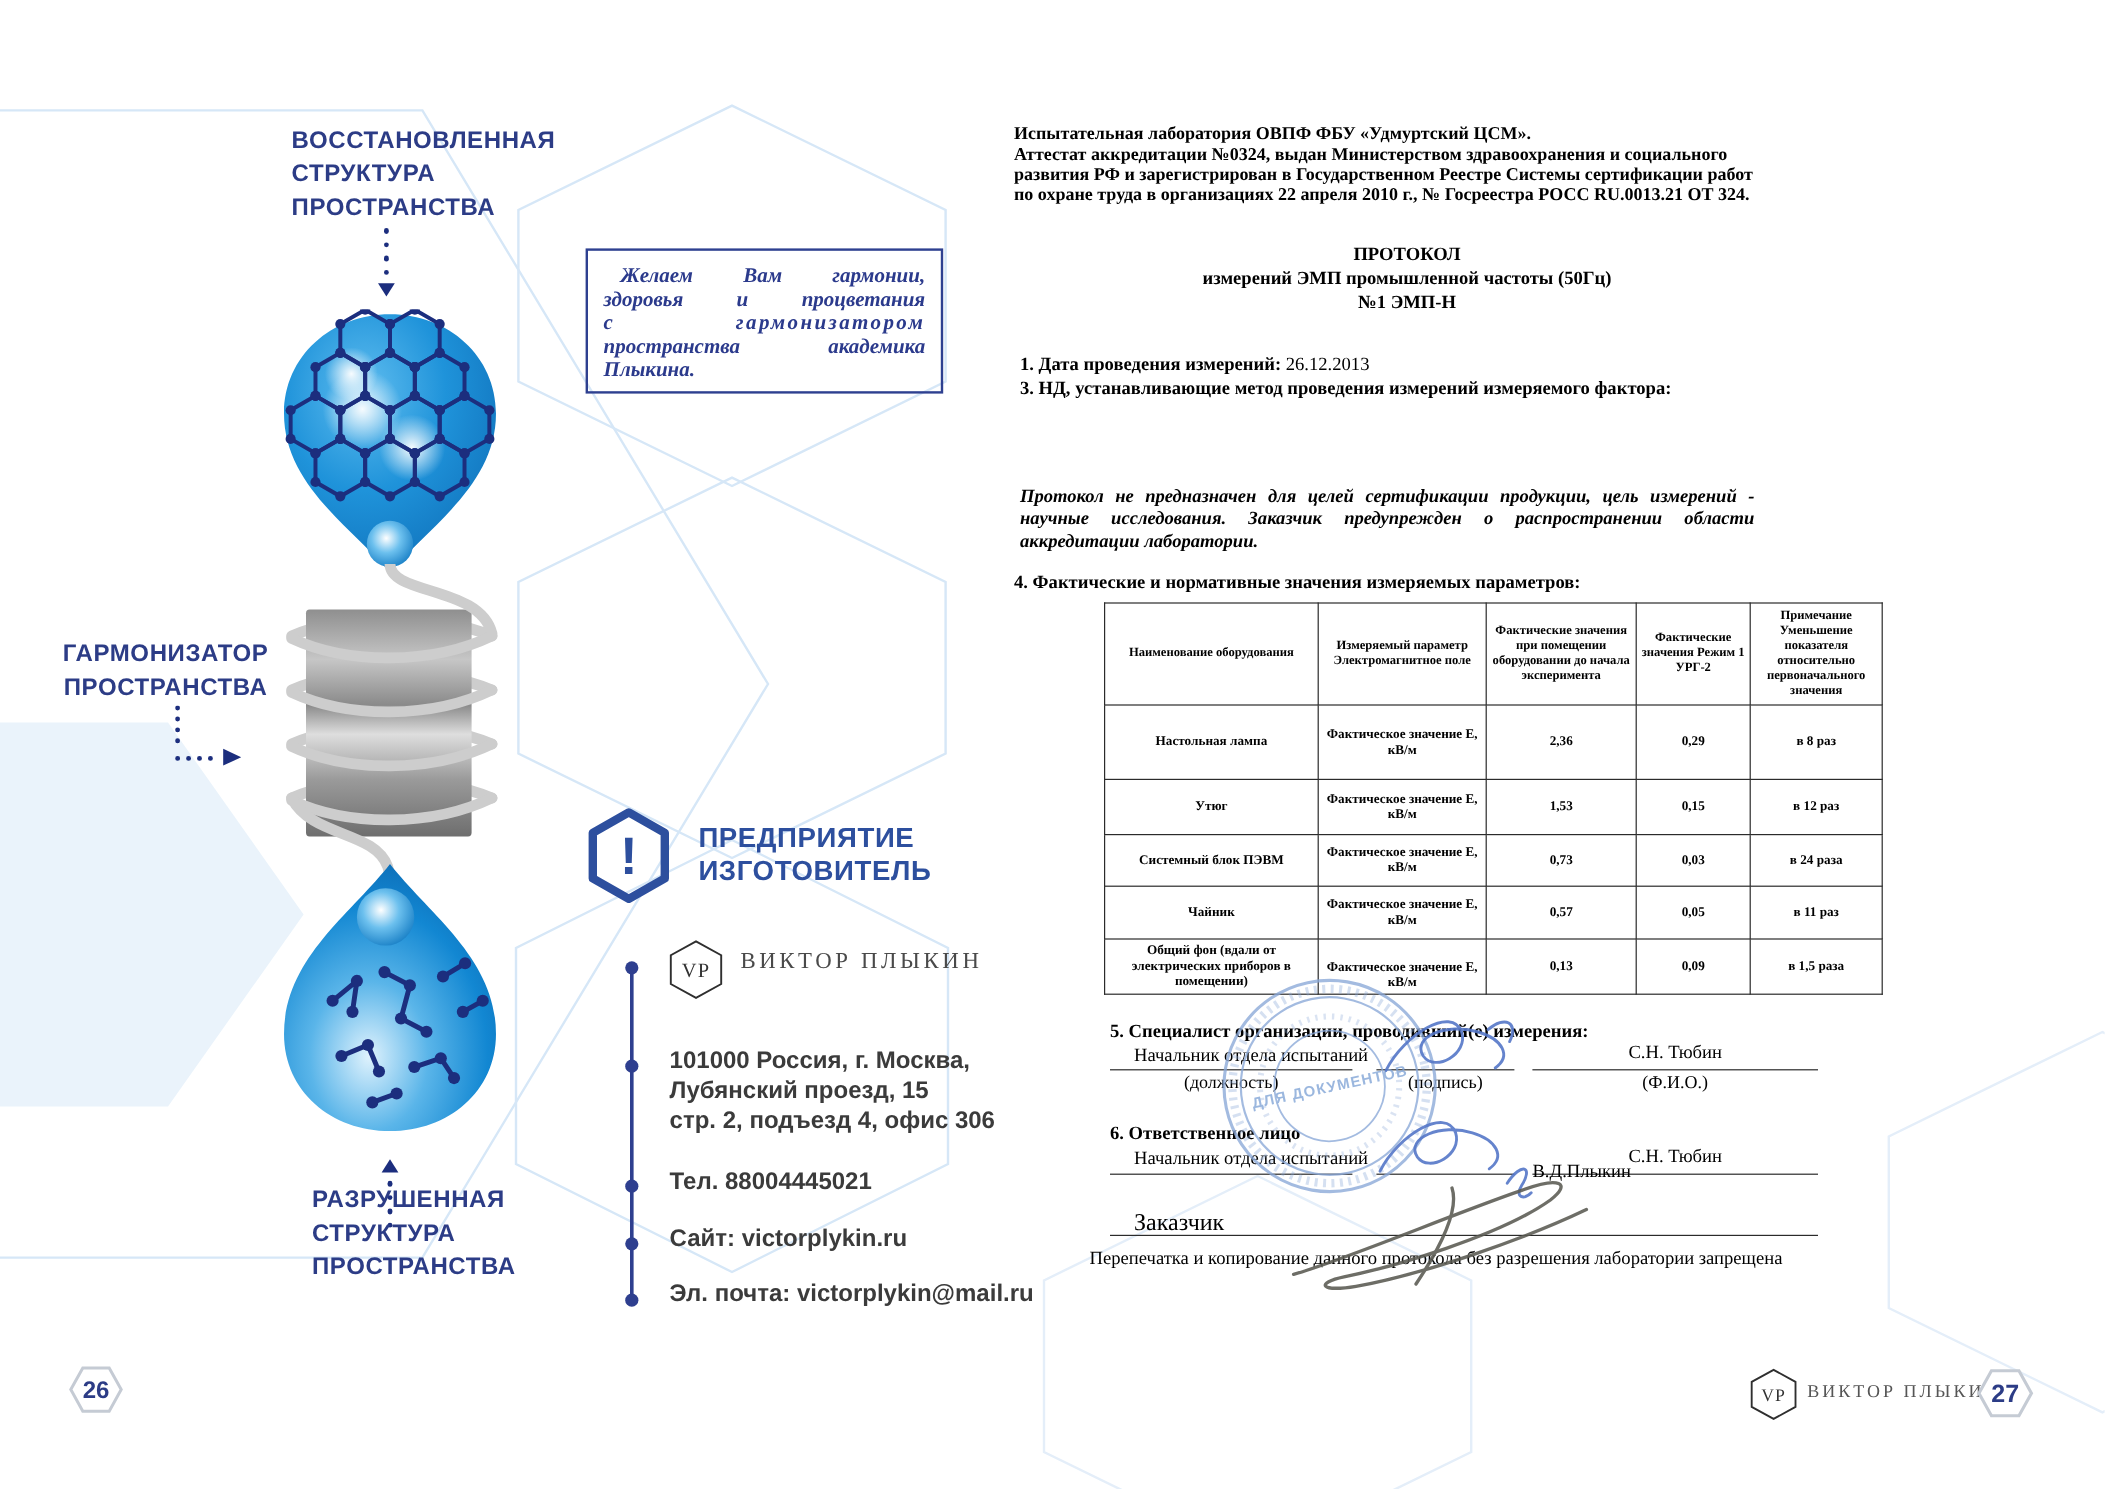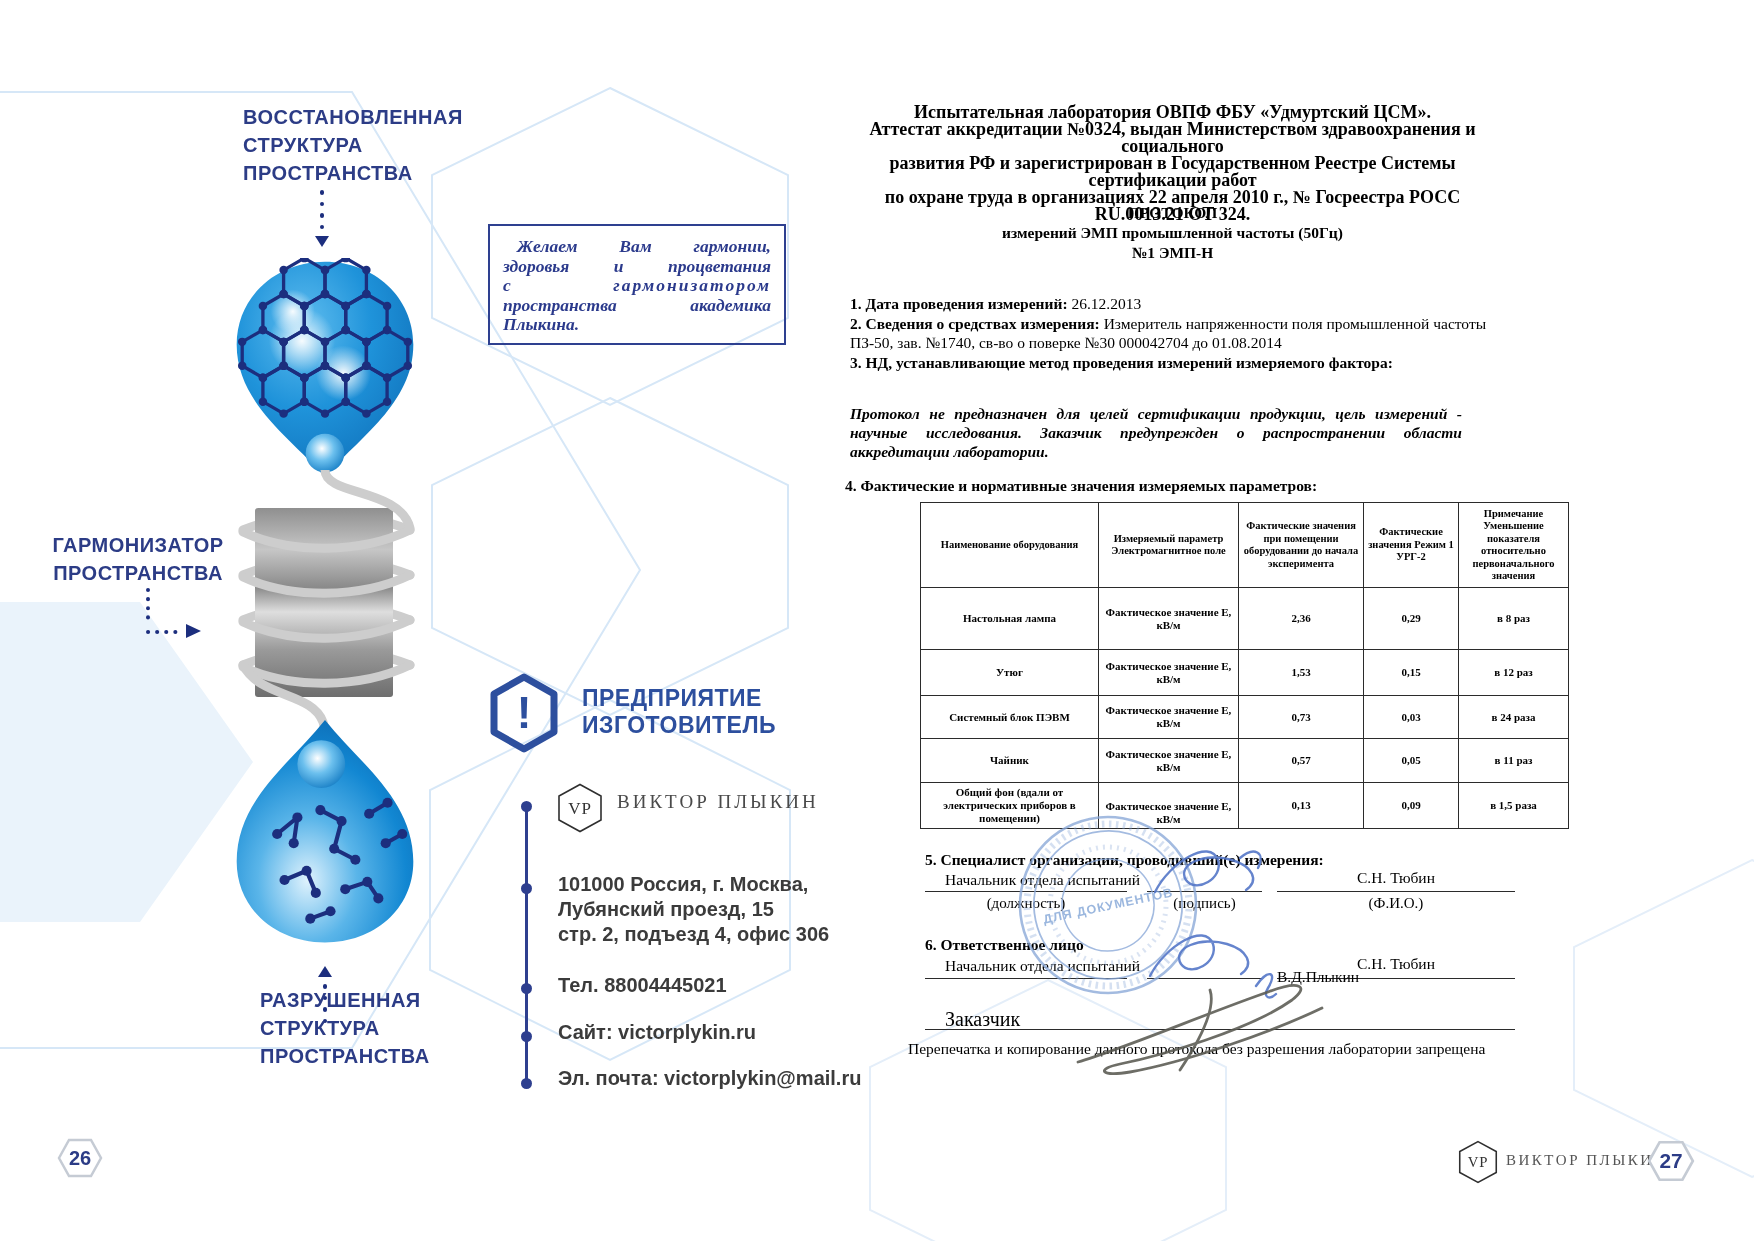--- a/index.html
+++ b/index.html
@@ -26,21 +26,21 @@
   .jl { text-align:justify; text-align-last:justify; }
 
   .man-heading { color:#2d4f9e; font-weight:bold; font-size:23px; line-height:27px; letter-spacing:0.5px; }
 
   .brand-name { font-family:"Liberation Serif", serif; color:#4a4a4a; font-size:19px; letter-spacing:3px; }
   .contact { color:#3b3b3b; font-weight:bold; font-size:20px; line-height:25px; }
   .tl-dot { position:absolute; width:11px; height:11px; border-radius:50%; background:#2e3f8f; }
 
   
   .doc { font-family:"Liberation Serif", serif; color:#000; }
-  .doc-head { font-weight:bold; font-size:18px; line-height:17px; text-align:center; }
+  .doc-head { font-weight:bold; font-size:15px; line-height:17px; }
   .doc-title { font-weight:bold; font-size:15.5px; line-height:20px; text-align:center; }
   .doc-body { font-size:15.5px; line-height:19.5px; }
   .disc { font-weight:bold; font-style:italic; font-size:15.5px; line-height:19px; text-align:justify; }
 
   table.meas { border-collapse:collapse; table-layout:fixed; width:648px; }
   table.meas th, table.meas td { border:1.5px solid #2b2b2b; font-family:"Liberation Serif", serif;
        font-weight:bold; text-align:center; vertical-align:middle; padding:2px 3px;margin-left:20px; }
   table.meas th { font-size:10.5px; line-height:12.5px; height:80px; }
   table.meas td { font-size:11px; line-height:13px; }
   tr.r1 td { height:57px; } tr.r2 td { height:41px; } tr.r3 td { height:38px; }
@@ -225,21 +225,21 @@
     <div>РАЗРУШЕННАЯ</div>
     <div>СТРУКТУРА</div>
     <div>ПРОСТРАНСТВА</div>
   </div>
 
   <svg class="abs" style="left:56px; top:1136px;" width="48" height="44" viewBox="0 0 48 44">
     <polygon points="3,22 13,4 35,4 45,22 35,40 13,40" fill="#ffffff" stroke="#c5cbd4" stroke-width="2.5"></polygon>
     <text class="pagenum-text" x="24" y="29" text-anchor="middle" font-size="20" font-weight="bold" fill="#2c3c86">26</text>
   </svg>
 
-  <div class="abs wishbox" style="left:488px; top:224px; width:268px;">
+  <div class="abs wishbox" style="left:488px; top:207px; width:268px;">
     <div class="jl" style="text-indent:14px;">Желаем Вам гармонии,</div>
     <div class="jl">здоровья и процветания</div>
     <div class="jl" style="letter-spacing:2px;">с гармонизатором</div>
     <div class="jl">пространства академика</div>
     <div>Плыкина.</div>
   </div>
 
   <svg class="abs" style="left:488px; top:672px;" width="72" height="82" viewBox="0 0 72 82">
     <polygon points="36,5 66,22 66,60 36,77 6,60 6,22" fill="none" stroke="#2d4f9e" stroke-width="7" stroke-linejoin="round"></polygon>
     <text x="36" y="56" text-anchor="middle" font-size="44" font-weight="bold" fill="#2d4f9e">!</text>
@@ -282,24 +282,20 @@
   <div class="abs doc doc-title" style="left:845px; top:203px; width:655px;">
     <div>ПРОТОКОЛ</div>
     <div>измерений ЭМП промышленной частоты (50Гц)</div>
     <div>№1 ЭМП-Н</div>
   </div>
 
   <div class="abs doc doc-body" style="left:850px; top:294px; width:648px;">
     <div>
       <span class="doc-b">1. Дата проведения измерений:</span>
       <span> </span><span>26.12.2013</span>
-    </div>
-    <div>
-      <span class="doc-b">2. Сведения о средствах измерения:</span>
-      <span> </span><span>Измеритель напряженности поля промышленной частоты ПЗ-50, зав. №1740, св-во о поверке №30 000042704 до 01.08.2014</span>
     </div>
     <div class="doc-b">3. НД, устанавливающие метод проведения измерений измеряемого фактора:</div>
   </div>
 
   <div class="abs doc disc" style="left:850px; top:404px; width:612px;">Протокол не предназначен для целей сертификации продукции, цель измерений - научные исследования. Заказчик предупрежден о распространении области аккредитации лаборатории.</div>
 
   <div class="abs doc doc-b" style="left:845px; top:477px; font-size:15.5px;">4. Фактические и нормативные значения измеряемых параметров:</div>
 
   <table class="meas abs" style="left:920px; top:502px;">
     <colgroup>

